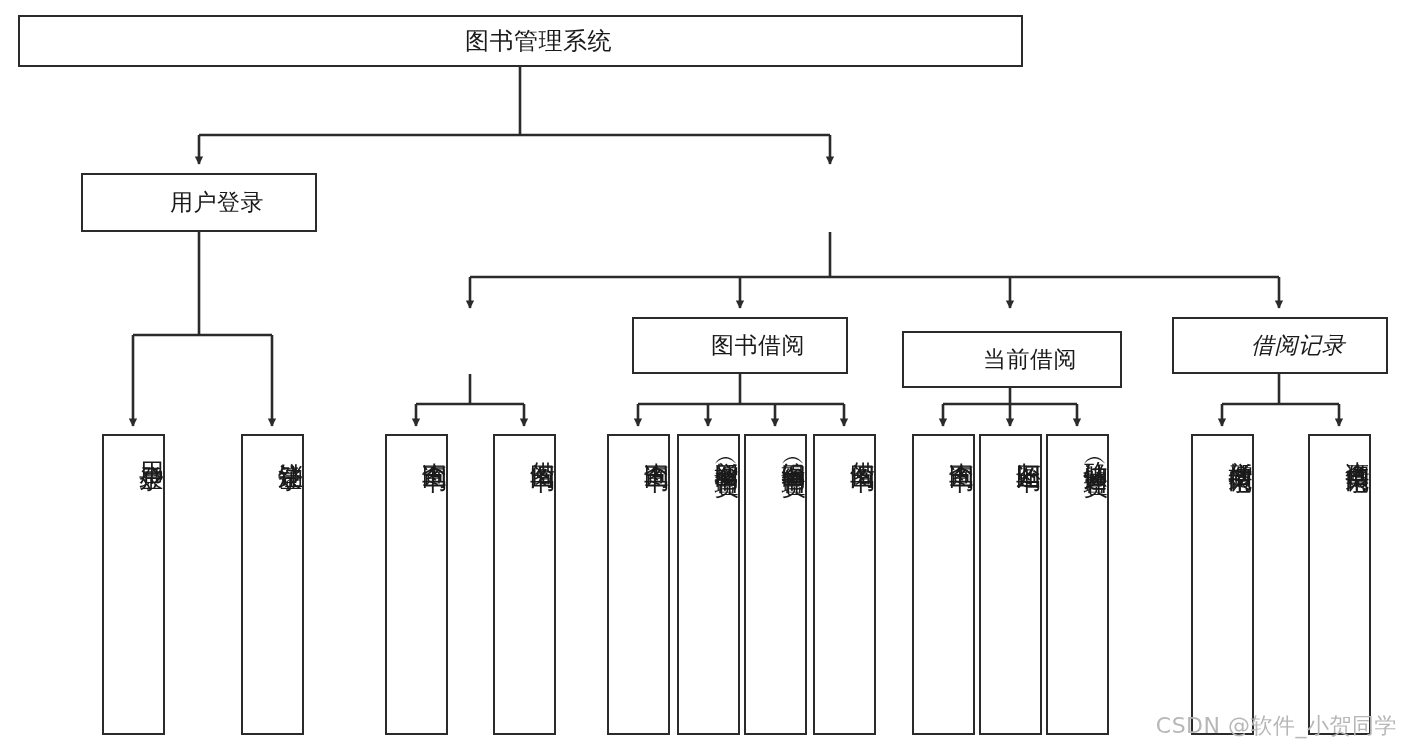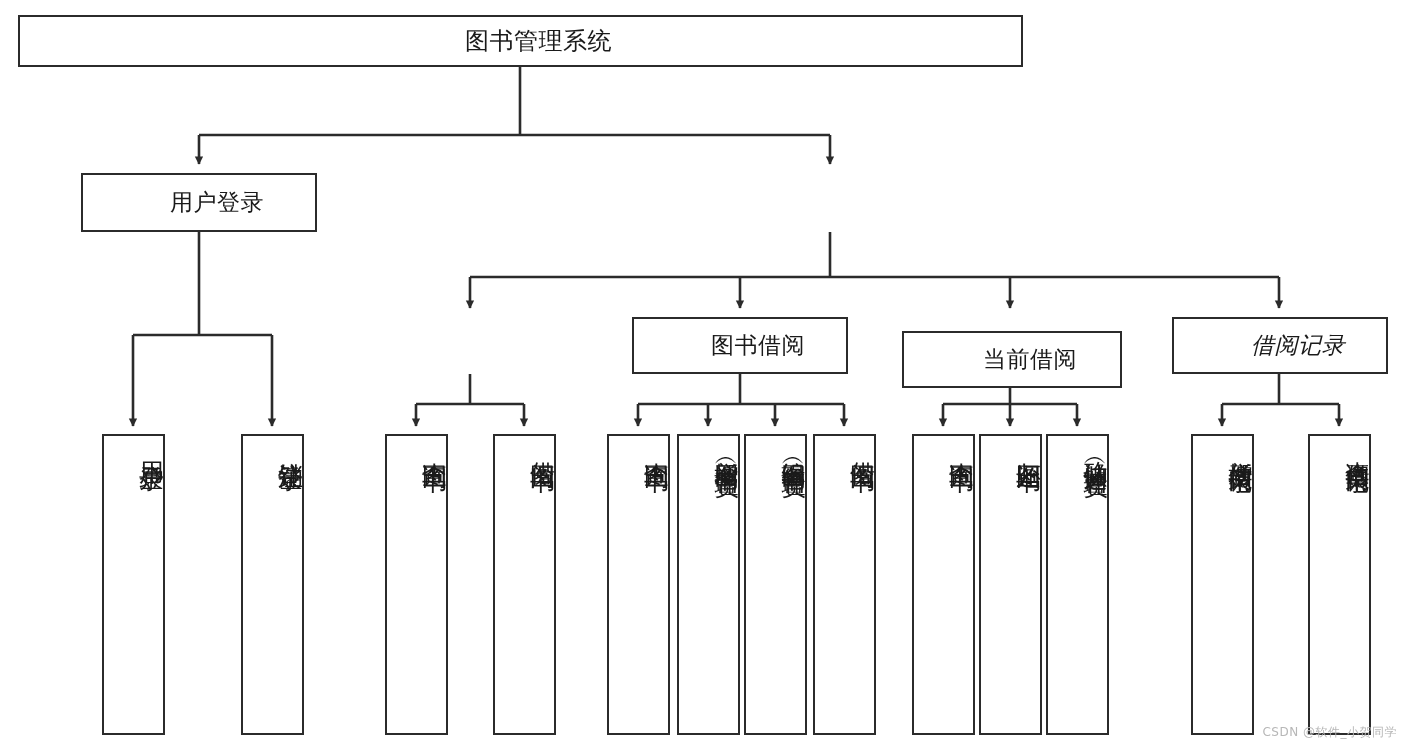--- a/index.html
+++ b/index.html
@@ -62,21 +62,21 @@
   .node.vertical.tall-text .node-label {
     font-size: 24px;
   }
   .node.root .node-label {
     font-size: 24px;
   }
   #watermark {
     position: absolute;
     right: 8px;
     bottom: 6px;
-    font-size: 12px;
+    font-size: 22px;
     color: #b7b7b7;
     letter-spacing: 0.5px;
     white-space: nowrap;
     pointer-events: none;
   }
 </style>
 </head>
 <body>
 
 <div id="diagram-root">

